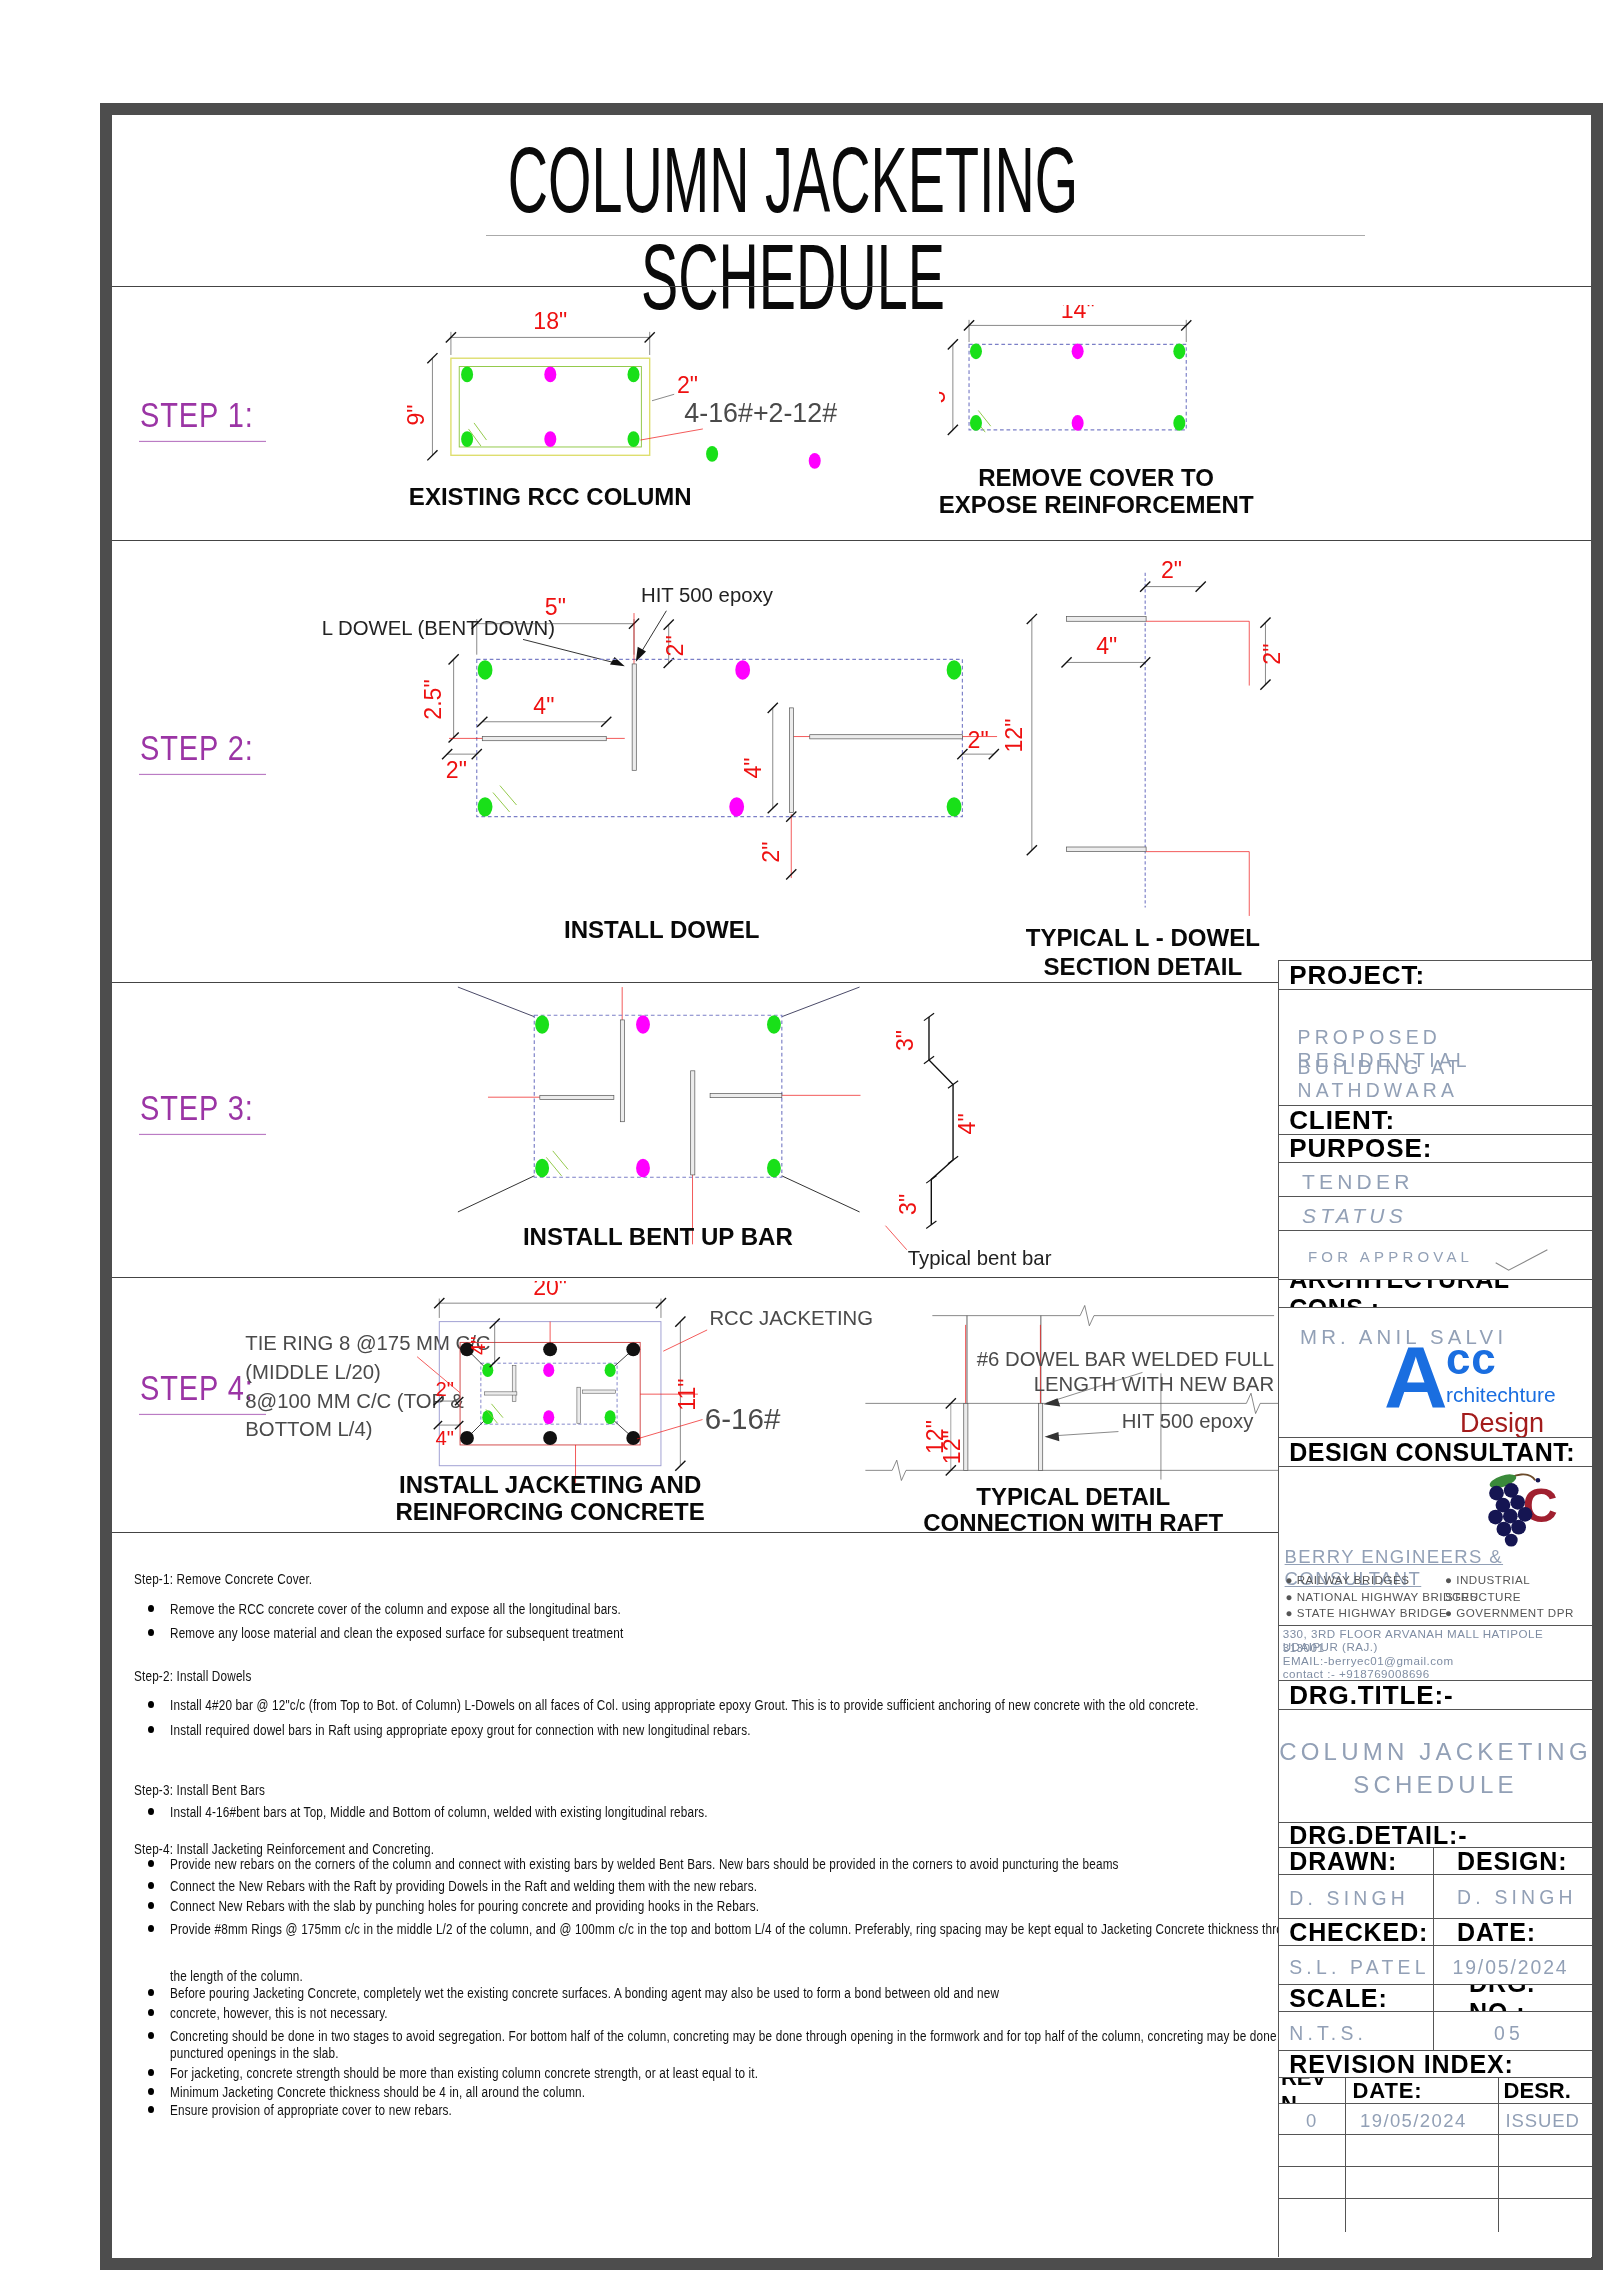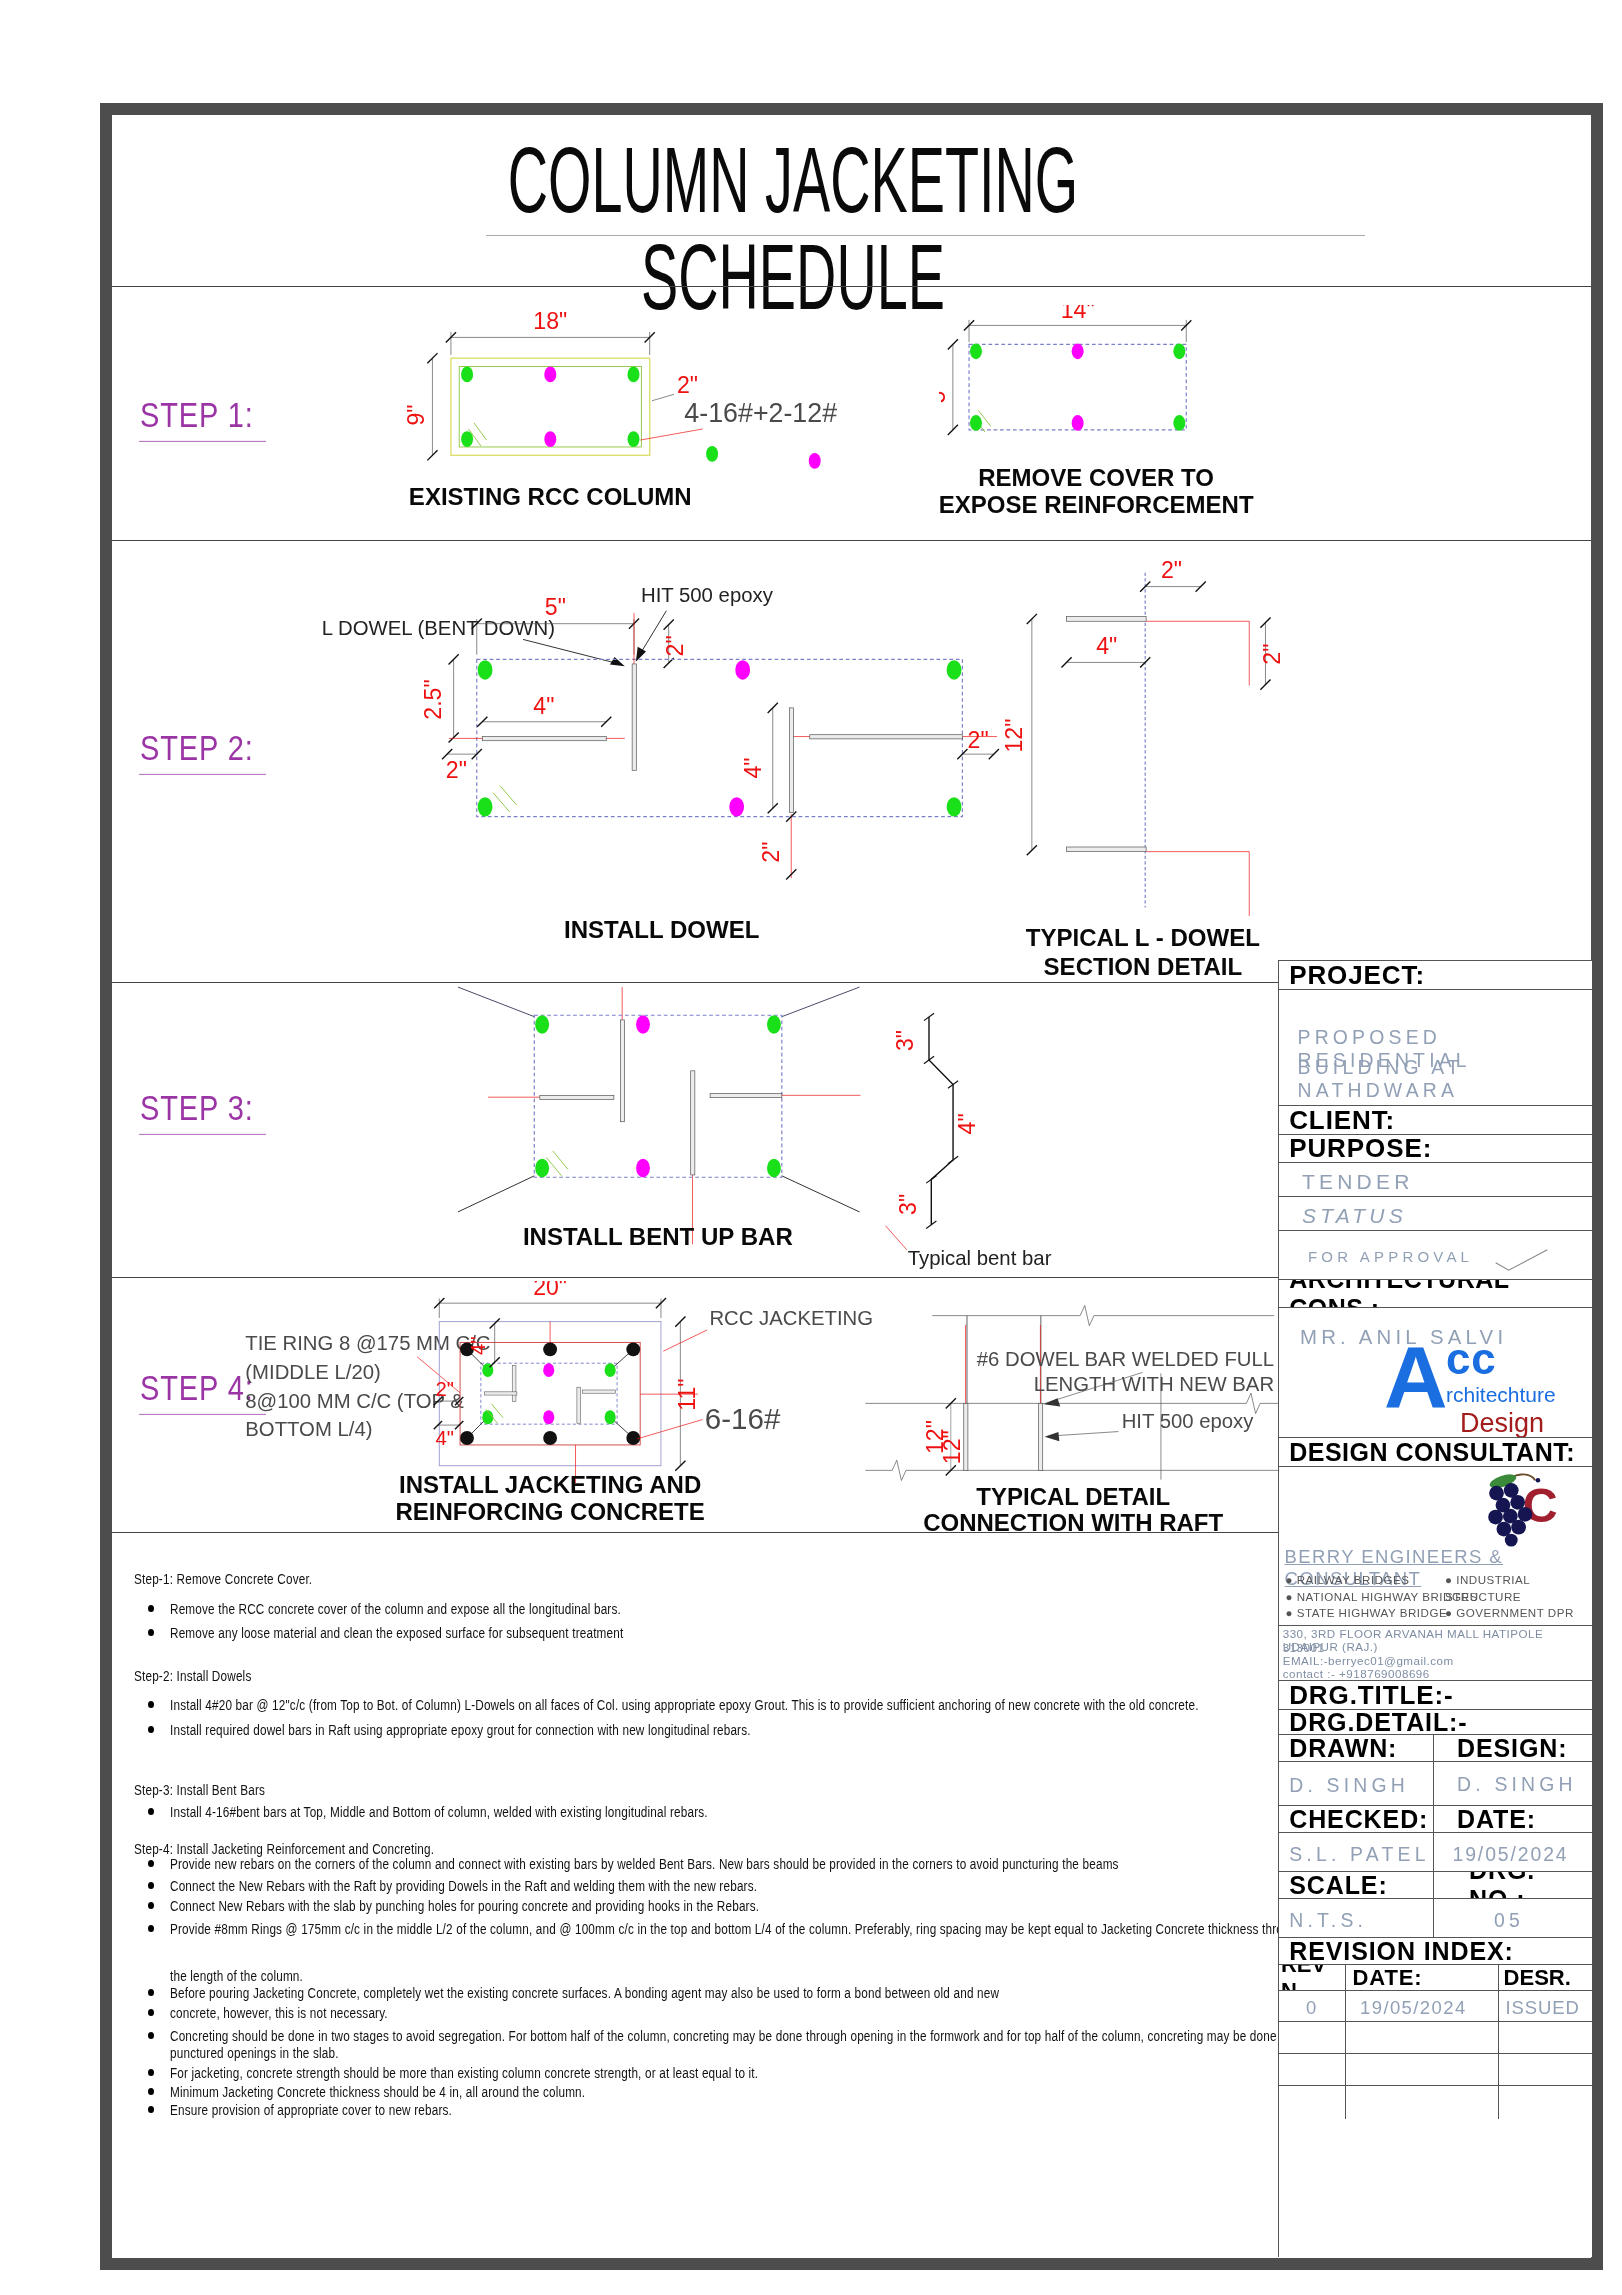--- a/index.html
+++ b/index.html
@@ -431,20 +431,24 @@
     </div>
 
   </div>
   <div class="tb-row" style="height:55px;border-top:none;">
     <div class="cad" style="position:absolute;left:3.7px;top:0.9px;font-size:11.6px;letter-spacing:0.5px;color:#7f8da3;">330,  3RD  FLOOR  ARVANAH  MALL  HATIPOLE  UDAIPUR  (RAJ.)</div>
     <div class="cad" style="position:absolute;left:3.7px;top:15px;font-size:11.6px;letter-spacing:0.5px;color:#7f8da3;">313001</div>
     <div class="cad" style="position:absolute;left:3.7px;top:28px;font-size:11.6px;letter-spacing:0.5px;color:#7f8da3;">EMAIL:-berryec01@gmail.com</div>
     <div class="cad" style="position:absolute;left:3.7px;top:41px;font-size:11.6px;letter-spacing:0.5px;color:#7f8da3;">contact  :-   +918769008696</div>
   </div>
   <div class="tb-row tb-hdr" style="height:29px;font-size:26px;">DRG.TITLE:-</div>
+  <div class="tb-row" style="height:113px;">
+    <div class="cad" style="position:absolute;left:0;top:28px;width:100%;text-align:center;font-size:24px;">COLUMN  JACKETING</div>
+    <div class="cad" style="position:absolute;left:0;top:61px;width:100%;text-align:center;font-size:24px;">SCHEDULE</div>
+  </div>
   <div class="tb-row tb-hdr" style="height:25.4px;font-size:25px;border-bottom:0.9px solid #555;">DRG.DETAIL:-</div>
   <div class="tb-row tb-cols" style="height:27px;">
     <div class="tb-hdr" style="width:154px;font-size:25px;">DRAWN:</div>
     <div class="tb-hdr tb-colsep" style="flex:1;font-size:25px;padding-left:23px;">DESIGN:</div>
   </div>
   <div class="tb-row tb-cols" style="height:44px;">
     <div style="width:154px;position:relative;">
         <span class="cad" style="position:absolute;left:10.2px;top:12px;font-size:19.4px;">D.  SINGH</span>
       </div>
     <div class="tb-colsep" style="flex:1;position:relative;">

